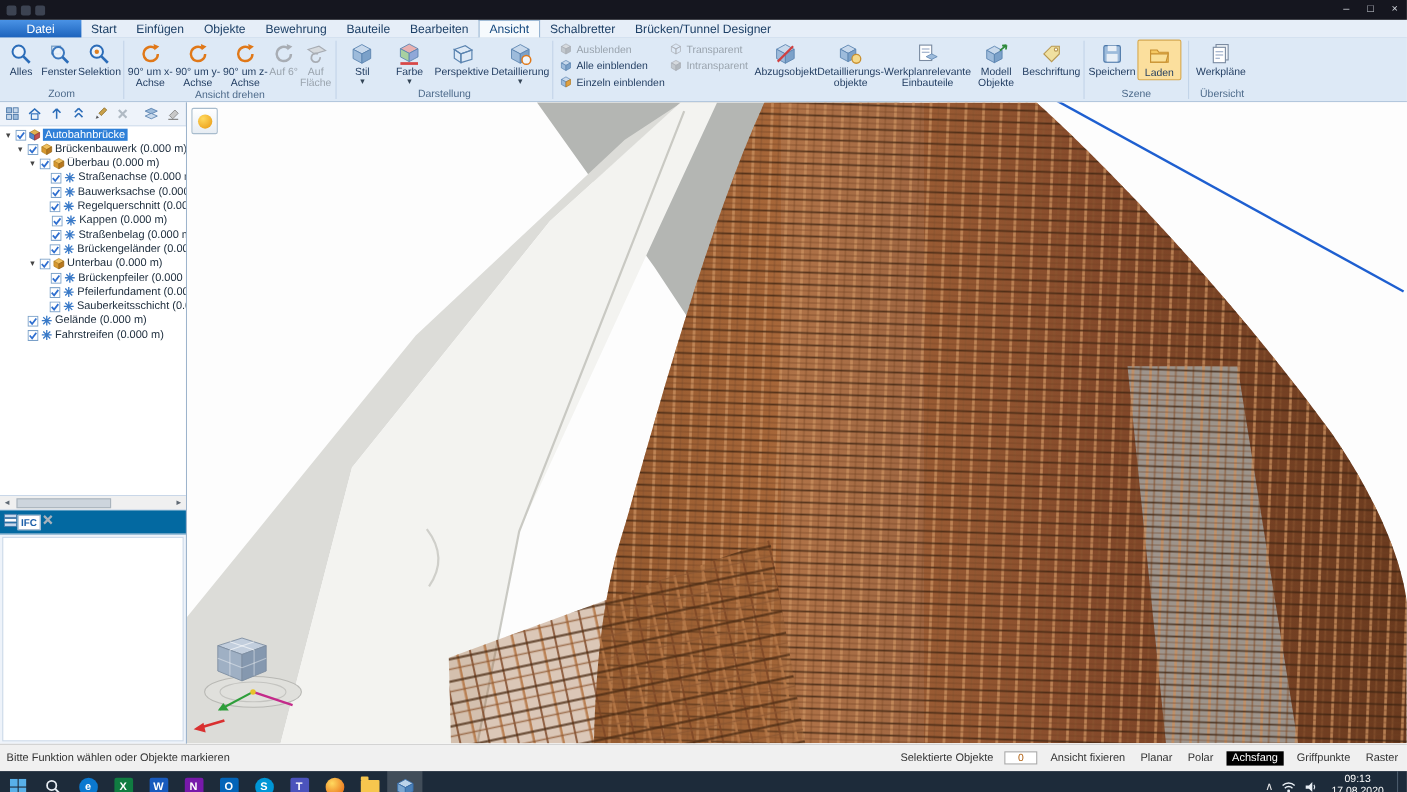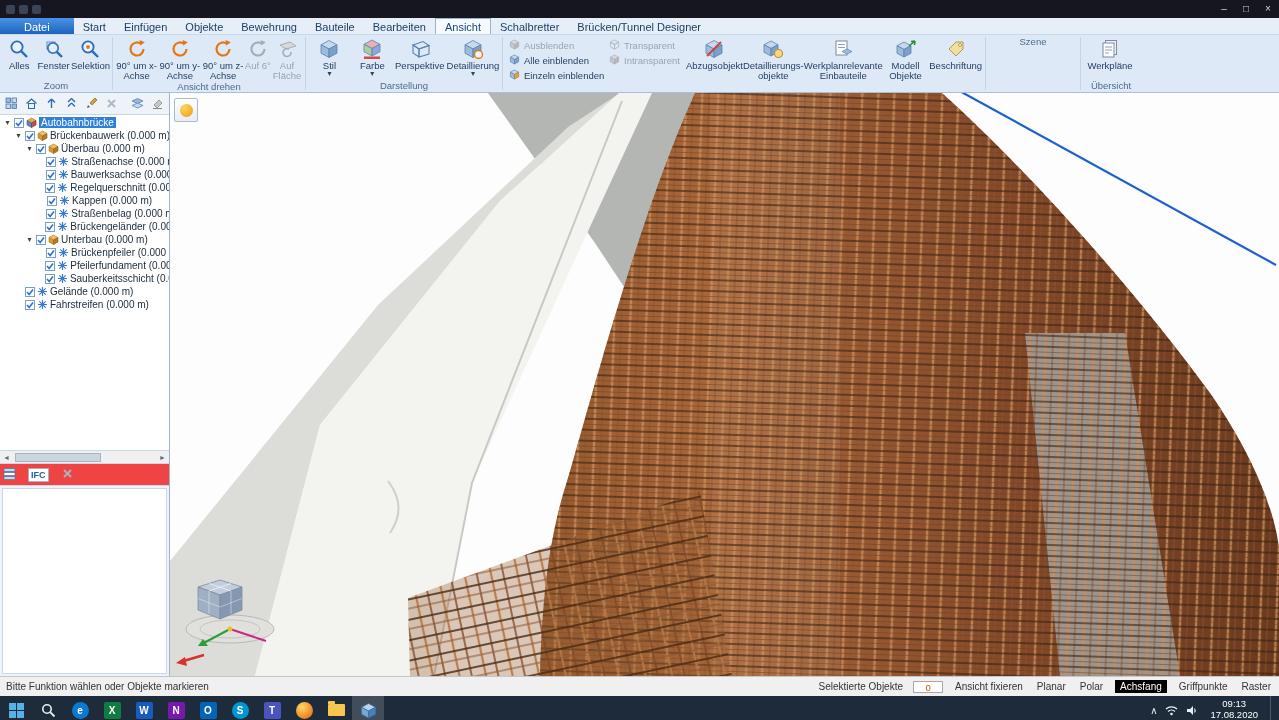--- a/index.html
+++ b/index.html
@@ -53,32 +53,32 @@
   .trow .cb svg{width:10px;height:10px;display:block;}
   .trow .tic{width:11px;height:11px;margin-right:2px;}
   .trow .tic svg{width:11px;height:11px;display:block;}
   .trow .tlabel{overflow:hidden;text-overflow:clip;}
   .trow.sel .tlabel{background:#2f80d8;color:#fff;padding:0 2px;}
   .lvl0{padding-left:3px;} .lvl1{padding-left:14px;} .lvl2{padding-left:25px;} .lvl3{padding-left:36px;}
   .hscroll{height:13px;background:#f0f0f0;display:flex;align-items:center;border-bottom:1px solid #c9d7e8;}
   .hscroll .arr{width:13px;text-align:center;font-size:7px;color:#606a74;}
   .hscroll .track{flex:1;height:11px;position:relative;}
   .hscroll .thumb{position:absolute;left:2px;top:1px;width:60%;height:9px;background:#cdd5dd;border:1px solid #aab4bd;}
-  .ptool2{height:22px;display:flex;align-items:center;gap:12px;padding:0 3px;border-bottom:1px solid #c9d7e8;background:#ef4444;}
+  .ptool2{height:22px;display:flex;align-items:center;gap:0;padding:0 3px;border-bottom:1px solid #c9d7e8;background:#0369a1;}
   .ifc{font-size:9px;font-weight:bold;color:#1d5fa8;border:1px solid #9db4cc;background:#fff;padding:0 2px;line-height:12px;}
   .plist{flex:1;background:#fff;margin:2px;border:1px solid #c9d7e8;}
 
   .viewport{position:relative;width:1109px;height:583px;background:#fdfdfd;overflow:hidden;}
   .viewport svg.scene{position:absolute;left:0;top:0;}
   .vtool{position:absolute;left:4px;top:5px;width:24px;height:24px;background:linear-gradient(#ffffff,#e7edf3);
     border:1px solid #a8bccd;border-radius:2px;display:flex;align-items:center;justify-content:center;}
   .vtool .ball{width:13px;height:13px;border-radius:50%;background:radial-gradient(circle at 35% 30%,#ffd95e,#e8960f);}
 
   
-  .statusbar{height:20px;background:#f0f0f0;border-top:1px solid #c6c6c6;display:flex;align-items:center;
+  .statusbar{height:25px;background:#f0f0f0;border-top:1px solid #c6c6c6;display:flex;align-items:center;
     font-size:10px;color:#333;padding:0 6px;}
   .sb-right{margin-left:auto;display:flex;align-items:center;gap:10px;}
   .sb-count{width:30px;height:12px;background:#fff;border:1px solid #a8a8a8;text-align:center;
     line-height:12px;color:#b06010;font-size:9.5px;}
   .sb-toggle{padding:0 2px;}
   .sb-toggle.on{background:#000000;color:#fff;padding:1px 5px;}
 
   
   .taskbar{height:28px;background:#1d2b3a;display:flex;align-items:center;color:#eee;}
   .tk{width:32px;height:28px;display:flex;align-items:center;justify-content:center;position:relative;}
@@ -365,20 +365,41 @@
               <circle cx="15" cy="7" r="1.5" fill="#fff" stroke="#b89850"></circle>
             </svg>
           </span>
         <span class="rlbl">Beschriftung</span>
       </div>
     </div>
   </div>
   <div class="rsep"></div>
 
   <div class="rgroup" style="width:94px">
+    <div class="rg-body">
+      <div class="rbtn">
+        <span class="ric">
+            <svg viewBox="0 0 22 22">
+              <rect x="3.5" y="3.5" width="15" height="15" rx="1.5" fill="#9dbbdb" stroke="#4a76a8"></rect>
+              <rect x="7" y="3.5" width="8" height="5" fill="#e8eff7"></rect>
+              <rect x="6" y="11" width="10" height="7" fill="#e8eff7"></rect>
+            </svg>
+          </span>
+        <span class="rlbl">Speichern</span>
+      </div>
+      <div class="rbtn activebtn" style="width:40px">
+        <span class="ric">
+            <svg viewBox="0 0 22 22">
+              <path d="M3 6.5 h6 l1.5 2 H19 v9 H3 Z" fill="#f5c861" stroke="#c89030"></path>
+              <path d="M3 10 h16 l-2 7.5 H3Z" fill="#fadf96" stroke="#c89030"></path>
+            </svg>
+          </span>
+        <span class="rlbl">Laden</span>
+      </div>
+    </div>
     <div class="rg-label">Szene</div>
   </div>
   <div class="rsep"></div>
 
   <div class="rgroup" style="width:60px">
     <div class="rg-body">
       <div class="rbtn" style="width:54px">
         <span class="ric">
             <svg viewBox="0 0 22 22">
               <rect x="6.5" y="2.5" width="11" height="14" fill="#eef3f8" stroke="#7a8aa0"></rect>

